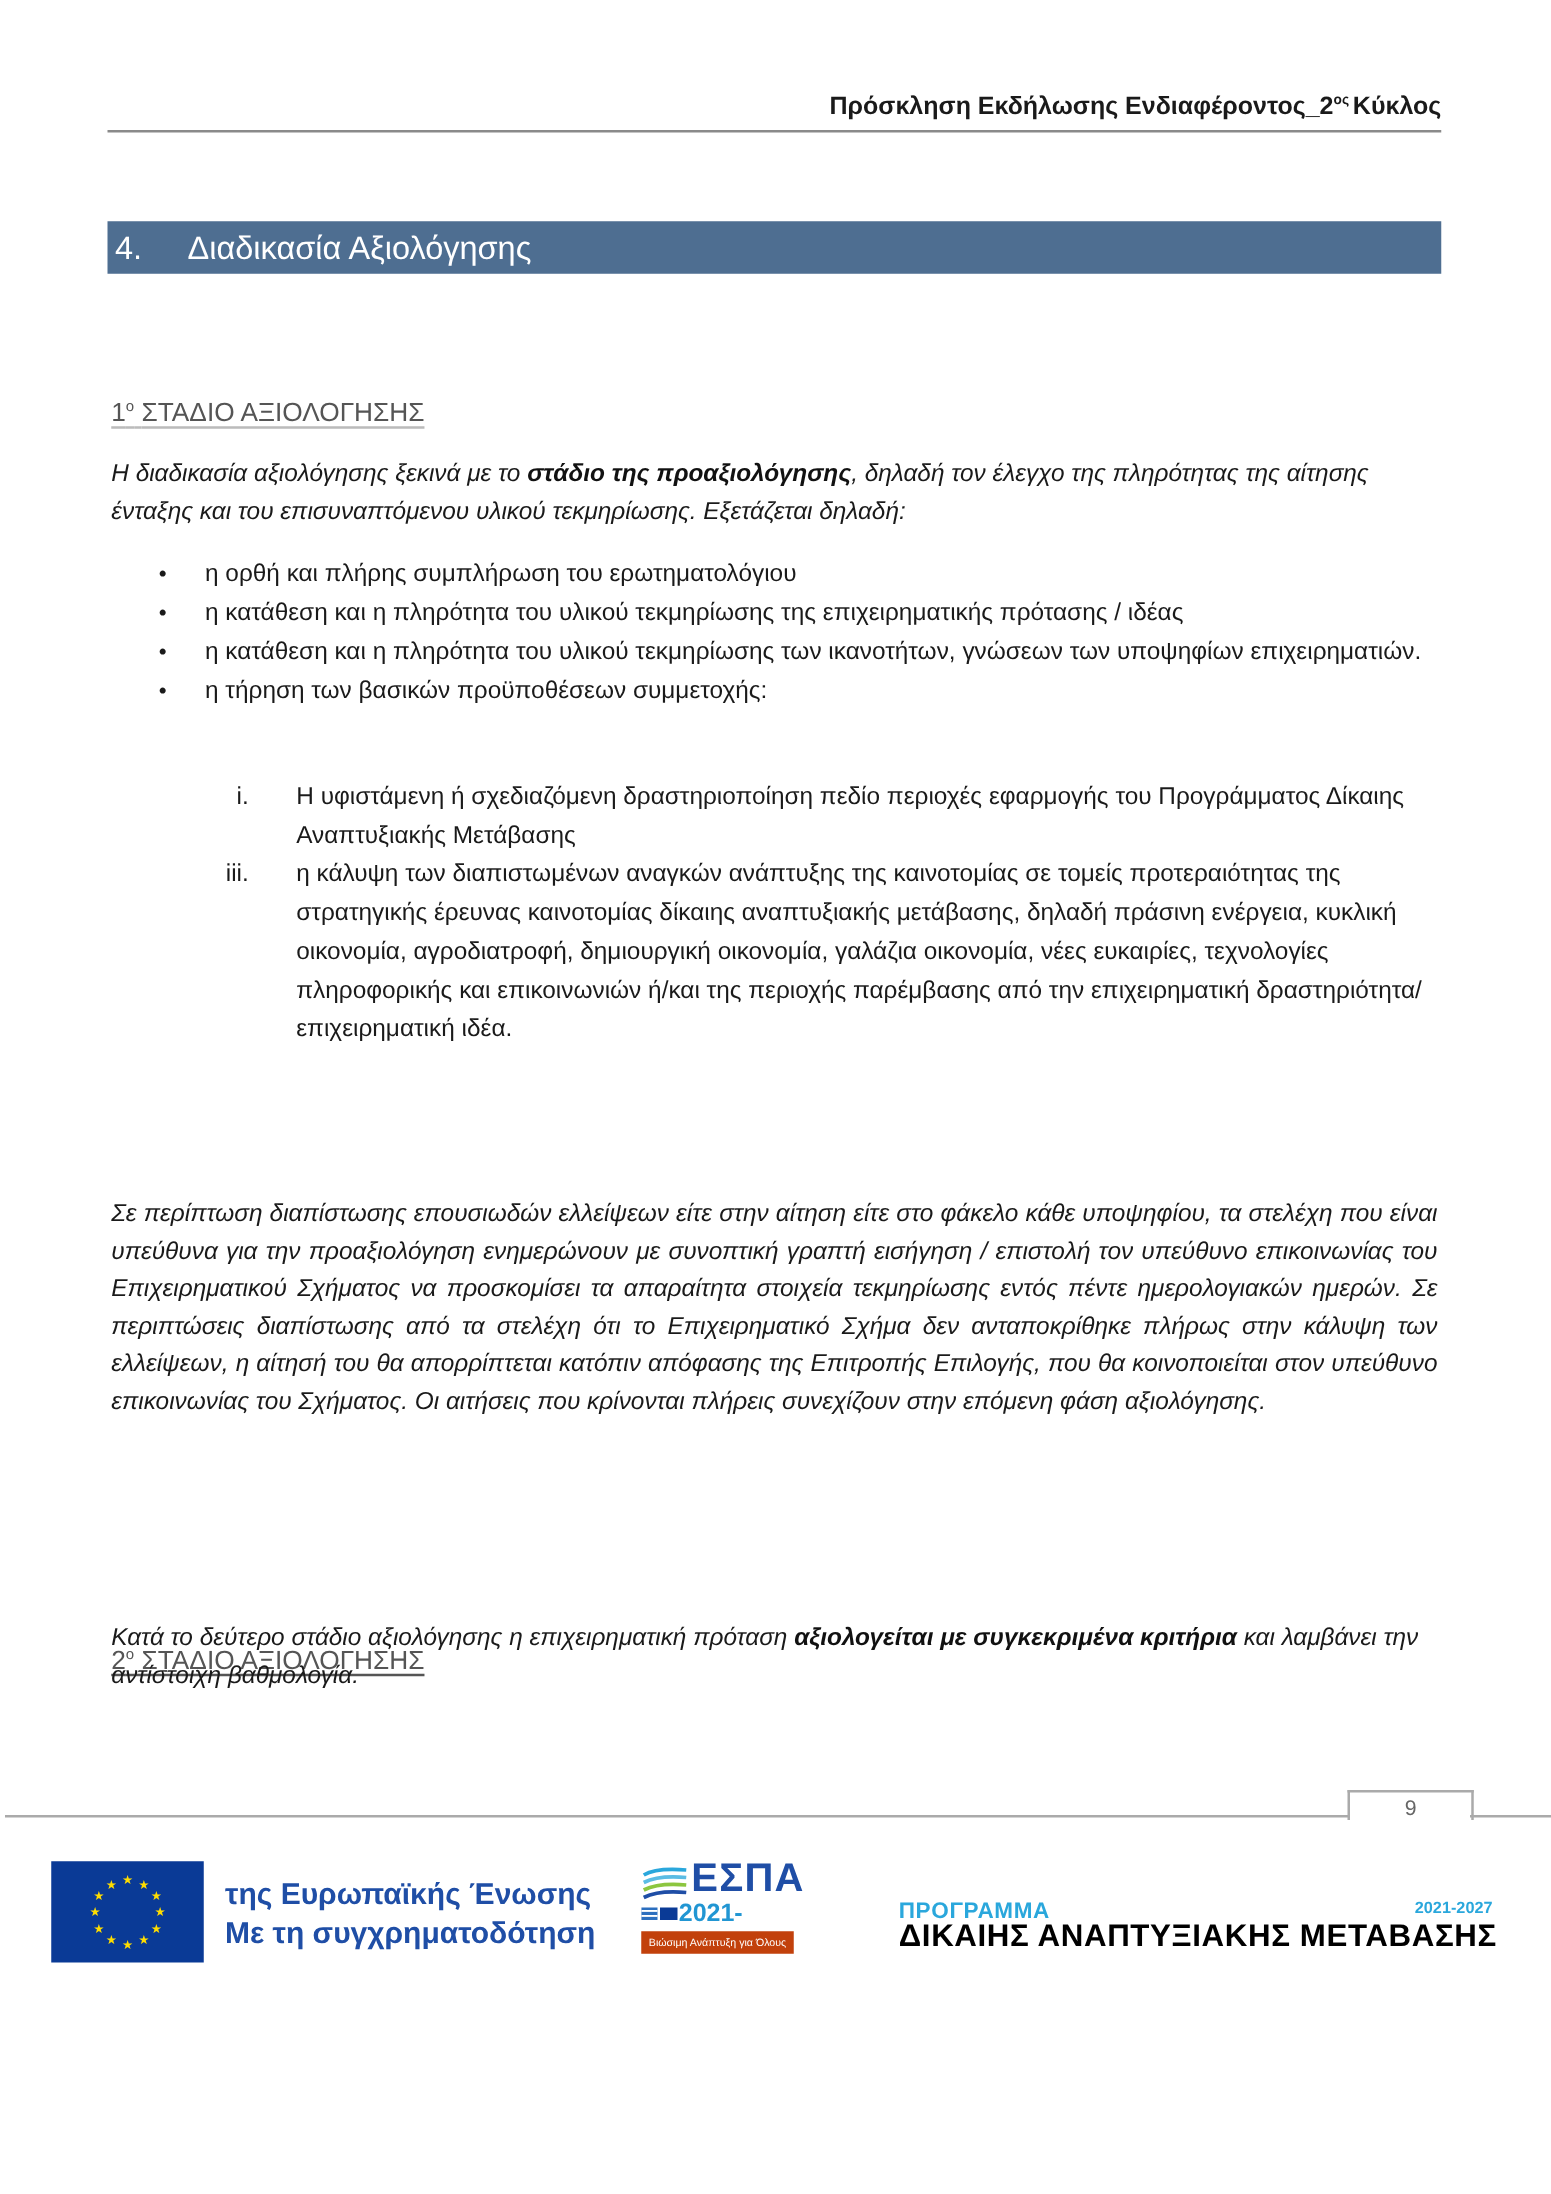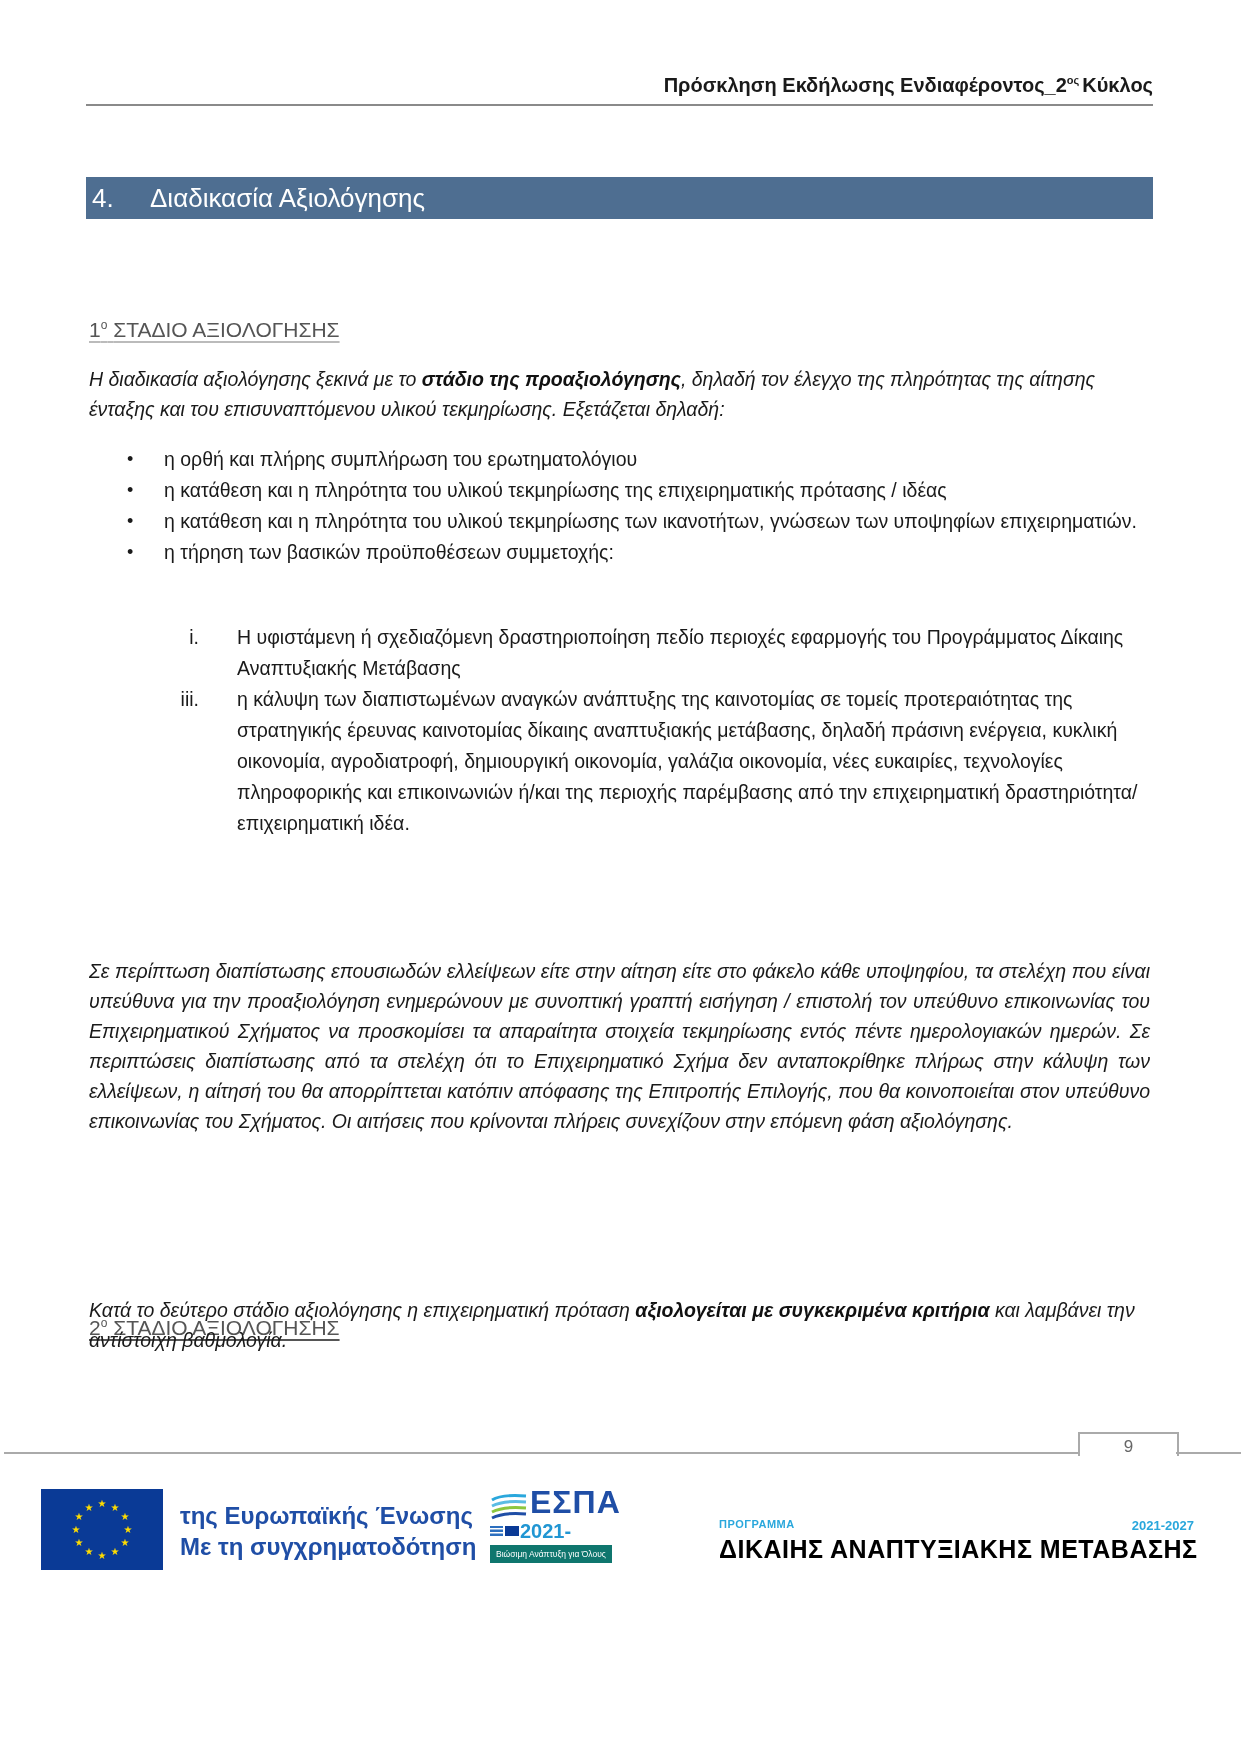--- a/index.html
+++ b/index.html
@@ -25,28 +25,28 @@
   .ritem { display: flex; }
   .ritem .rn { width: 110px; text-align: right; padding-right: 38px; box-sizing: content-box; }
   .ritem .rt { flex: 1; }
   .footer-rule { position: absolute; left: 4px; width: 1075px; top: 1452px; height: 2px; background: #aaaaaa; }
   .footer-rule2 { position: absolute; left: 1176px; width: 65px; top: 1452px; height: 2px; background: #aaaaaa; }
   .page-box { position: absolute; left: 1078px; top: 1432px; width: 97px; height: 22px;
               border: 2px solid #aaaaaa; border-bottom: none; }
   .page-num { position: absolute; left: 1078px; width: 101px; top: 1437px; text-align: center; font-size: 17px; color: #666666; }
   .eu-flag { position: absolute; left: 41px; top: 1489px; width: 122px; height: 81px; background: #0a3a96; }
   .eu-text { position: absolute; left: 180px; top: 1500px; font-size: 24px; font-weight: bold; color: #1f4ea6; line-height: 31px; }
-  .espa { position: absolute; left: 490px; top: 1484px; width: 125px; height: 82px; }
+  .espa { position: absolute; left: 513px; top: 1484px; width: 125px; height: 82px; }
   .espa-title { position: absolute; left: 40px; top: 0; font-size: 32px; font-weight: bold; color: #1f4ea6; letter-spacing: 1px; }
   .espa-years { position: absolute; left: 30px; top: 36px; font-size: 20px; font-weight: bold; color: #2196d3; }
-  .espa-tag { position: absolute; left: 0; top: 61px; width: 122px; height: 18px; background: #0f766e; color: #fff;
+  .espa-tag { position: absolute; left: 0; top: 61px; width: 122px; height: 18px; background: #c2410c; color: #fff;
               font-size: 8.5px; line-height: 18px; text-align: center; }
   .espa-waves { position: absolute; left: 0; top: 8px; width: 38px; height: 28px; }
   .espa-flags { position: absolute; left: 0; top: 40px; width: 30px; height: 14px; }
-  .jtp-label { position: absolute; left: 719px; top: 1518px; font-size: 11px; font-weight: bold; color: #2aa7dc; letter-spacing: 0.5px; }
+  .jtp-label { position: absolute; left: 719px; top: 1518px; font-size: 18px; font-weight: bold; color: #2aa7dc; letter-spacing: 0.5px; }
   .jtp-years { position: absolute; right: 47px; top: 1518px; font-size: 13px; font-weight: bold; color: #2aa7dc; }
   .jtp-title { position: absolute; left: 719px; top: 1535px; font-size: 25px; font-weight: bold; color: #000000; letter-spacing: 0.5px; }
   b { font-weight: bold; color: #111; }
 </style>
 </head>
 <body>
 
 <div class="header-title">
   <span>Πρόσκληση Εκδήλωσης Ενδιαφέροντος_2</span><sup>ος</sup><span>Κύκλος</span>
 </div>

